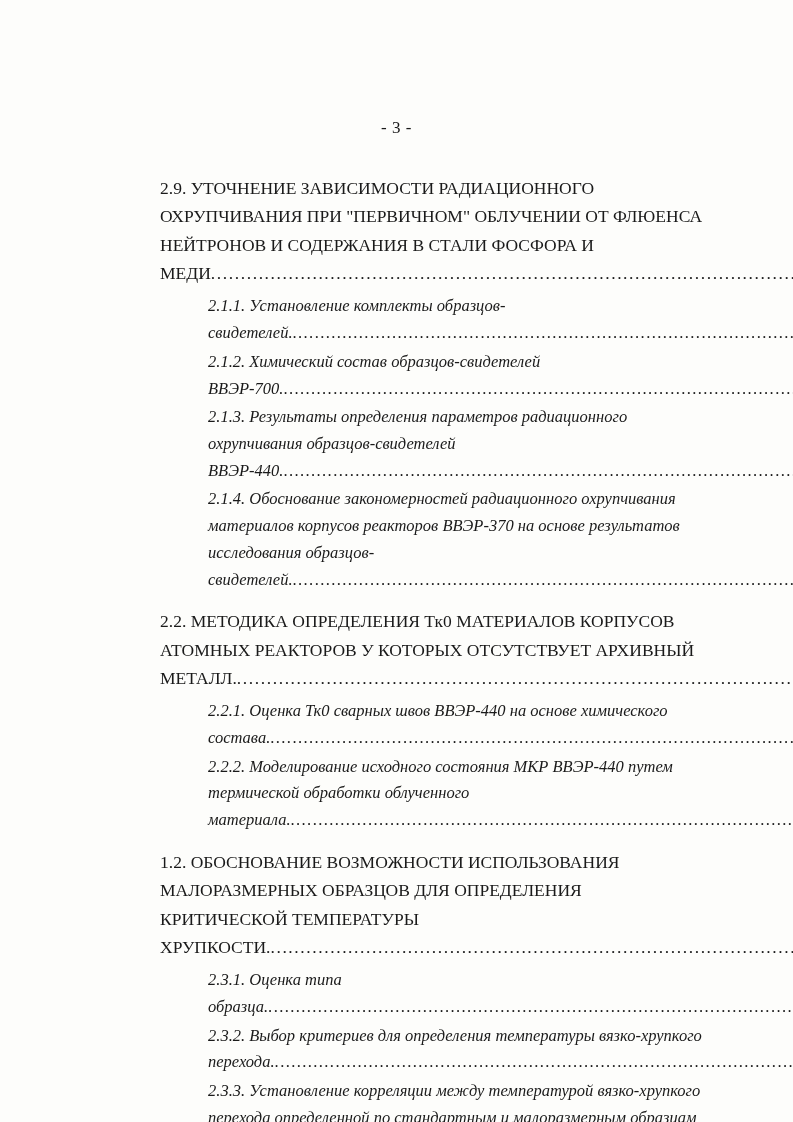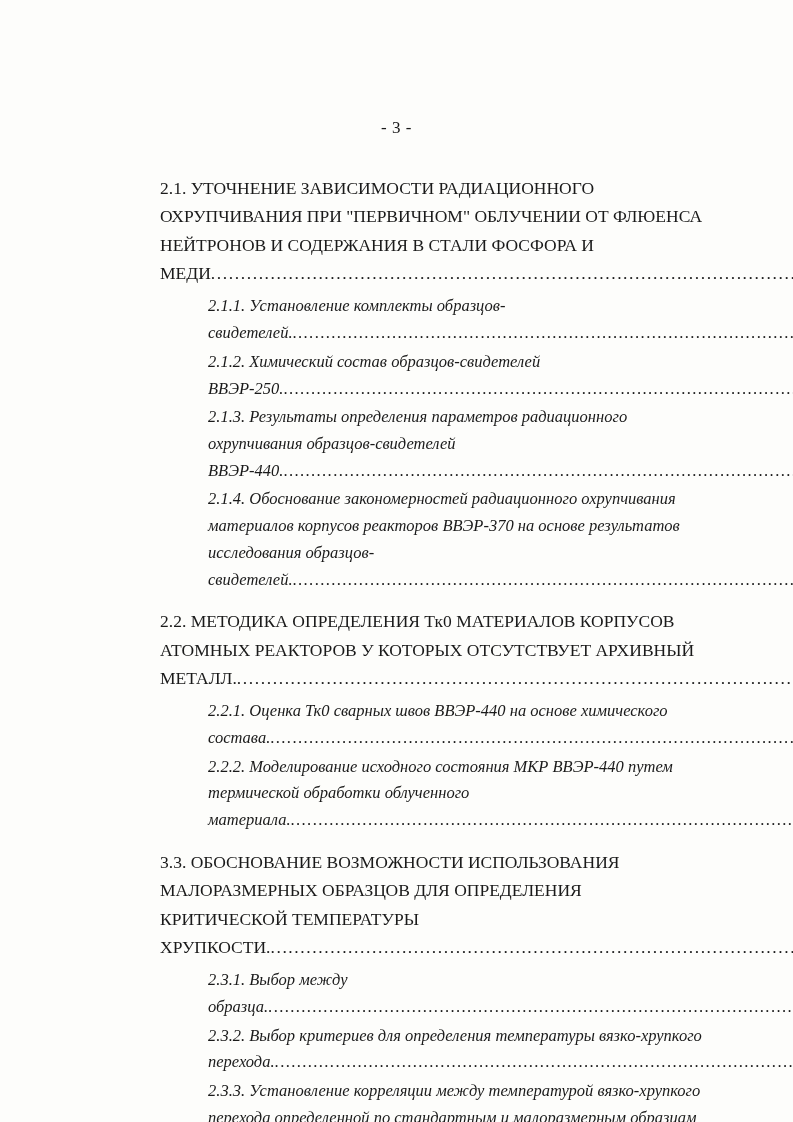--- a/index.html
+++ b/index.html
@@ -75,29 +75,29 @@
 </head>
 <body>
 
 <div class="page">
 
   <div class="page-number">- 3 -</div>
 
   <div class="toc">
 
     <div class="entry lvl1">
-      <span class="txt">2.1. УТОЧНЕНИЕ ЗАВИСИМОСТИ РАДИАЦИОННОГО ОХРУПЧИВАНИЯ ПРИ "ПЕРВИЧНОМ" ОБЛУЧЕНИИ ОТ ФЛЮЕНСА НЕЙТРОНОВ И СОДЕРЖАНИЯ В СТАЛИ ФОСФОРА И МЕДИ</span><span class="leader">................................................................................................................................</span>
+      <span class="txt">2.9. УТОЧНЕНИЕ ЗАВИСИМОСТИ РАДИАЦИОННОГО ОХРУПЧИВАНИЯ ПРИ "ПЕРВИЧНОМ" ОБЛУЧЕНИИ ОТ ФЛЮЕНСА НЕЙТРОНОВ И СОДЕРЖАНИЯ В СТАЛИ ФОСФОРА И МЕДИ</span><span class="leader">................................................................................................................................</span>
     </div>
 
     <div class="entry lvl2">
       <span class="txt">2.1.1. Установление комплекты образцов-свидетелей.</span><span class="leader">................................................................................................................................</span>&nbsp;
     </div>
 
     <div class="entry lvl2">
-      <span class="txt">2.1.2. Химический состав образцов-свидетелей ВВЭР-250.</span><span class="leader">................................................................................................................................</span>&nbsp;
+      <span class="txt">2.1.2. Химический состав образцов-свидетелей ВВЭР-700.</span><span class="leader">................................................................................................................................</span>&nbsp;
     </div>
 
     <div class="entry lvl2">
       <span class="txt">2.1.3. Результаты определения параметров радиационного охрупчивания образцов-свидетелей ВВЭР-440.</span><span class="leader">................................................................................................................................</span>&nbsp;
     </div>
 
     <div class="entry lvl2">
       <span class="txt">2.1.4. Обоснование закономерностей радиационного охрупчивания материалов корпусов реакторов ВВЭР-370 на основе результатов исследования образцов-свидетелей.</span><span class="leader">................................................................................................................................</span>&nbsp;
     </div>
 
@@ -107,25 +107,25 @@
 
     <div class="entry lvl2">
       <span class="txt">2.2.1. Оценка Тк0 сварных швов ВВЭР-440 на основе химического состава.</span><span class="leader">................................................................................................................................</span>&nbsp;
     </div>
 
     <div class="entry lvl2">
       <span class="txt">2.2.2. Моделирование исходного состояния МКР ВВЭР-440 путем термической обработки облученного материала.</span><span class="leader">................................................................................................................................</span>&nbsp;
     </div>
 
     <div class="entry lvl1">
-      <span class="txt">3.3. ОБОСНОВАНИЕ ВОЗМОЖНОСТИ ИСПОЛЬЗОВАНИЯ МАЛОРАЗМЕРНЫХ ОБРАЗЦОВ ДЛЯ ОПРЕДЕЛЕНИЯ КРИТИЧЕСКОЙ ТЕМПЕРАТУРЫ ХРУПКОСТИ.</span><span class="leader">................................................................................................................................</span>
+      <span class="txt">1.2. ОБОСНОВАНИЕ ВОЗМОЖНОСТИ ИСПОЛЬЗОВАНИЯ МАЛОРАЗМЕРНЫХ ОБРАЗЦОВ ДЛЯ ОПРЕДЕЛЕНИЯ КРИТИЧЕСКОЙ ТЕМПЕРАТУРЫ ХРУПКОСТИ.</span><span class="leader">................................................................................................................................</span>
     </div>
 
     <div class="entry lvl2">
-      <span class="txt">2.3.1. Выбор между образца.</span><span class="leader">................................................................................................................................</span>&nbsp;
+      <span class="txt">2.3.1. Оценка типа образца.</span><span class="leader">................................................................................................................................</span>&nbsp;
     </div>
 
     <div class="entry lvl2">
       <span class="txt">2.3.2. Выбор критериев для определения температуры вязко-хрупкого перехода.</span><span class="leader">................................................................................................................................</span>&nbsp;
     </div>
 
     <div class="entry lvl2">
       <span class="txt">2.3.3. Установление корреляции между температурой вязко-хрупкого перехода определенной по стандартным и малоразмерным образцам Шарпи.</span>&nbsp;
     </div>
 

